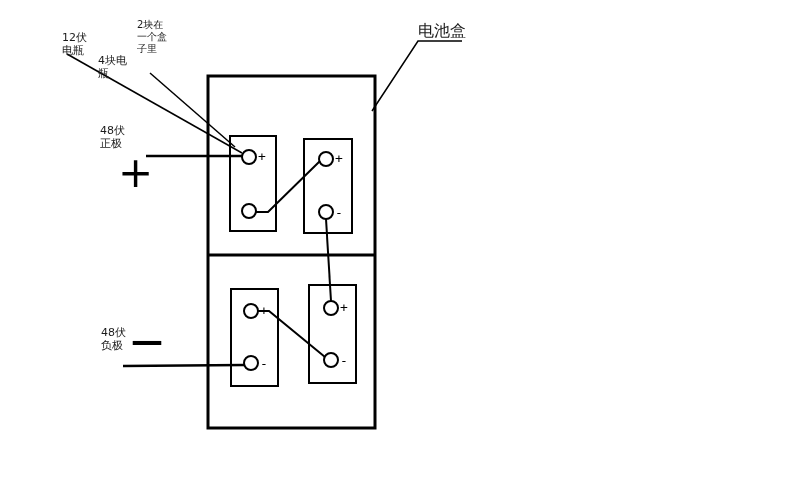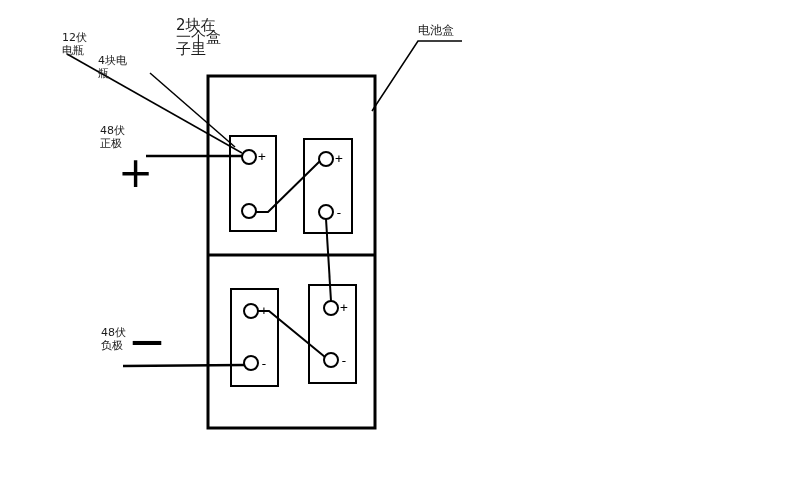--- a/index.html
+++ b/index.html
@@ -20,21 +20,21 @@
     left: 0;
     top: 0;
   }
   .lbl {
     position: absolute;
     color: #1a1a1a;
     font-size: 11px;
     line-height: 13px;
     white-space: nowrap;
   }
-  .lbl.small { font-size: 15px; line-height: 12px; margin-left: 39px; }
+  .lbl.small { font-size: 10px; line-height: 12px; }
   .big-sign {
     position: absolute;
     color: #000000;
     font-weight: 400;
   }
   .big-plus { font-size: 42px; line-height: 42px; }
   .big-minus { font-size: 32px; line-height: 32px; font-weight: bold; }
   text.tsign {
     font-family: "DejaVu Sans Mono", "DejaVu Sans", monospace;
     font-size: 13px;
@@ -97,21 +97,21 @@
     <div>4块电</div>
     <div>瓶</div>
   </div>
 
   <div class="lbl small" style="left:137px; top:19px;">
     <div>2块在</div>
     <div>一个盒</div>
     <div>子里</div>
   </div>
 
-  <div class="lbl" style="left:418px; top:24px; font-size:12px;">电池盒</div>
+  <div class="lbl" style="left:418px; top:24px; font-size:16px;">电池盒</div>
 
   <div class="lbl" style="left:100px; top:124px;">
     <div>48伏</div>
     <div>正极</div>
   </div>
 
   <div class="lbl" style="left:101px; top:326px;">
     <div>48伏</div>
     <div>负极</div>
   </div>

